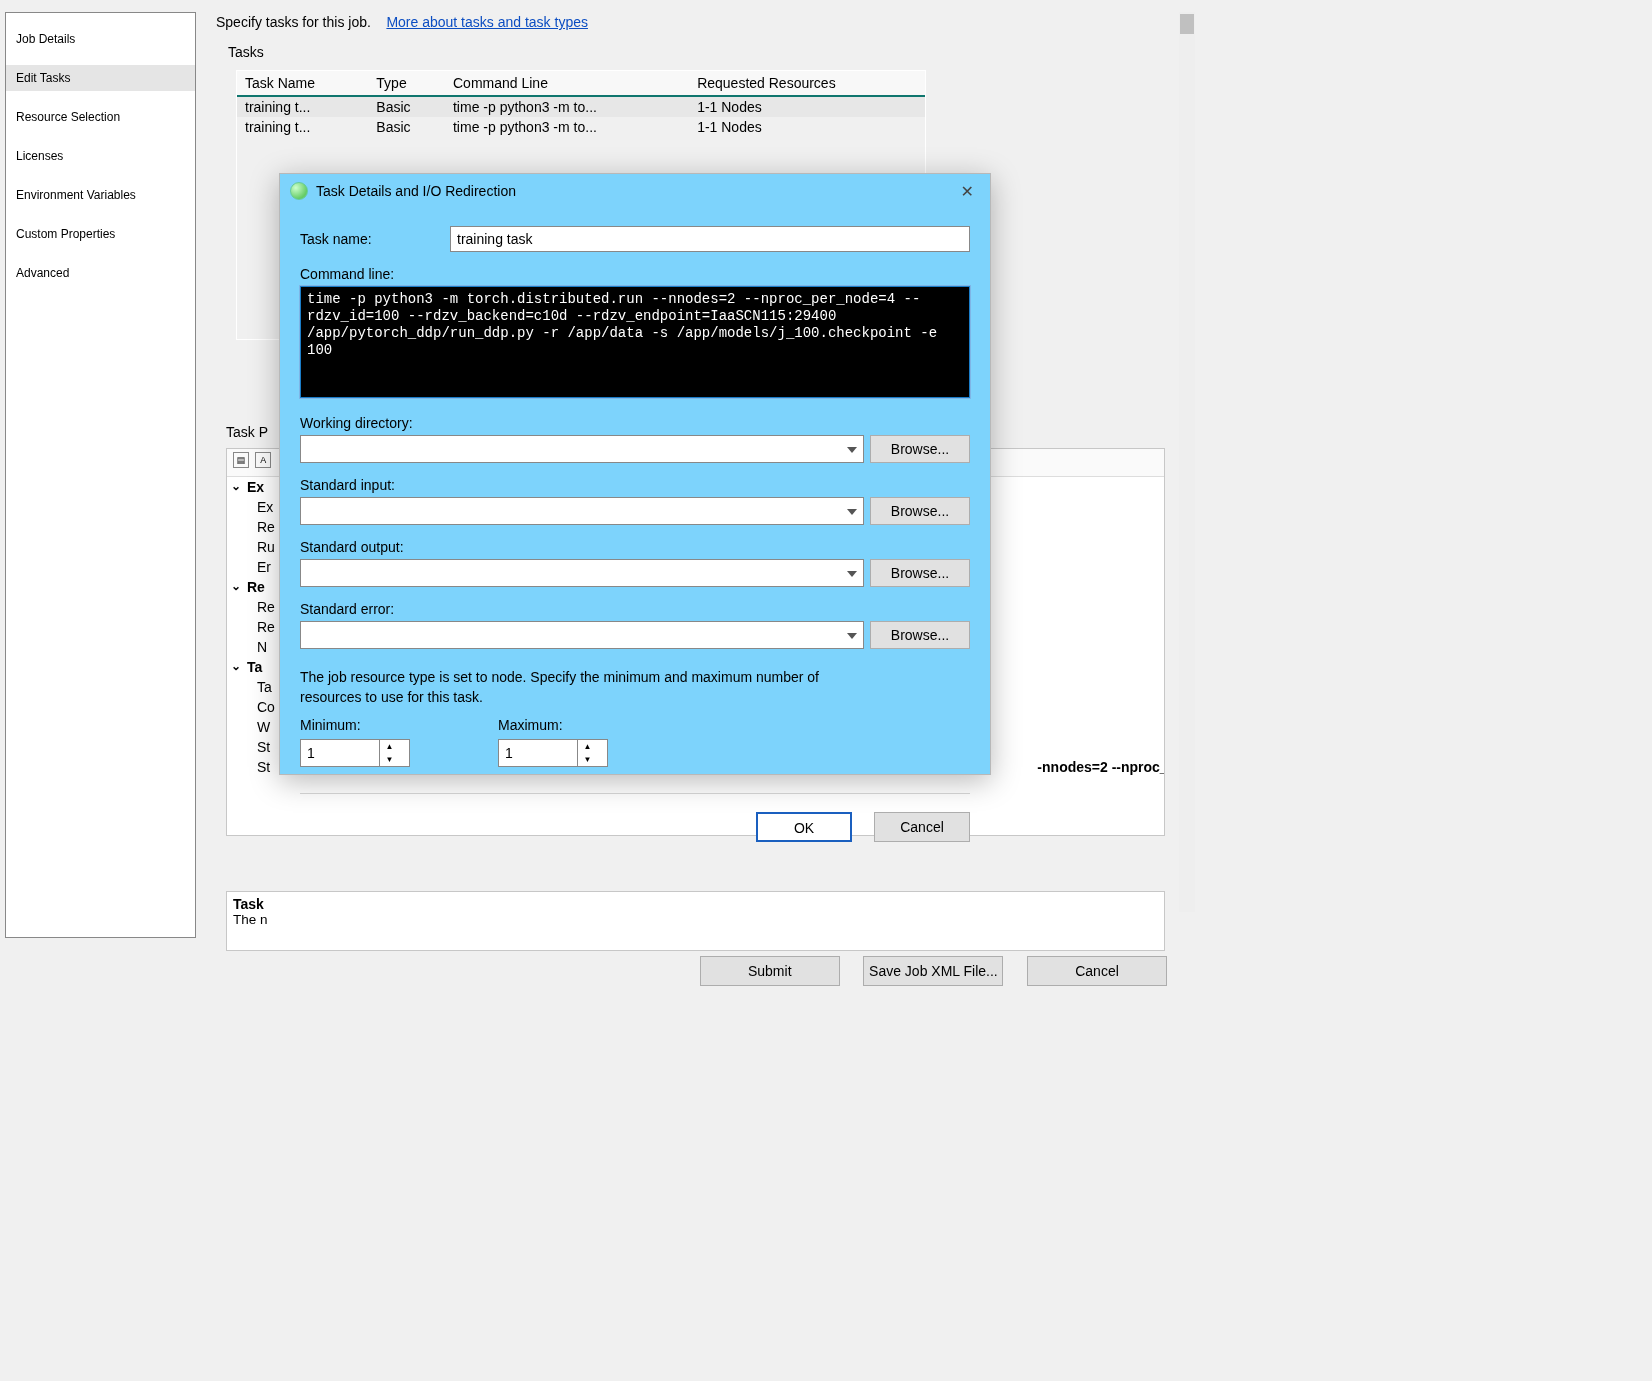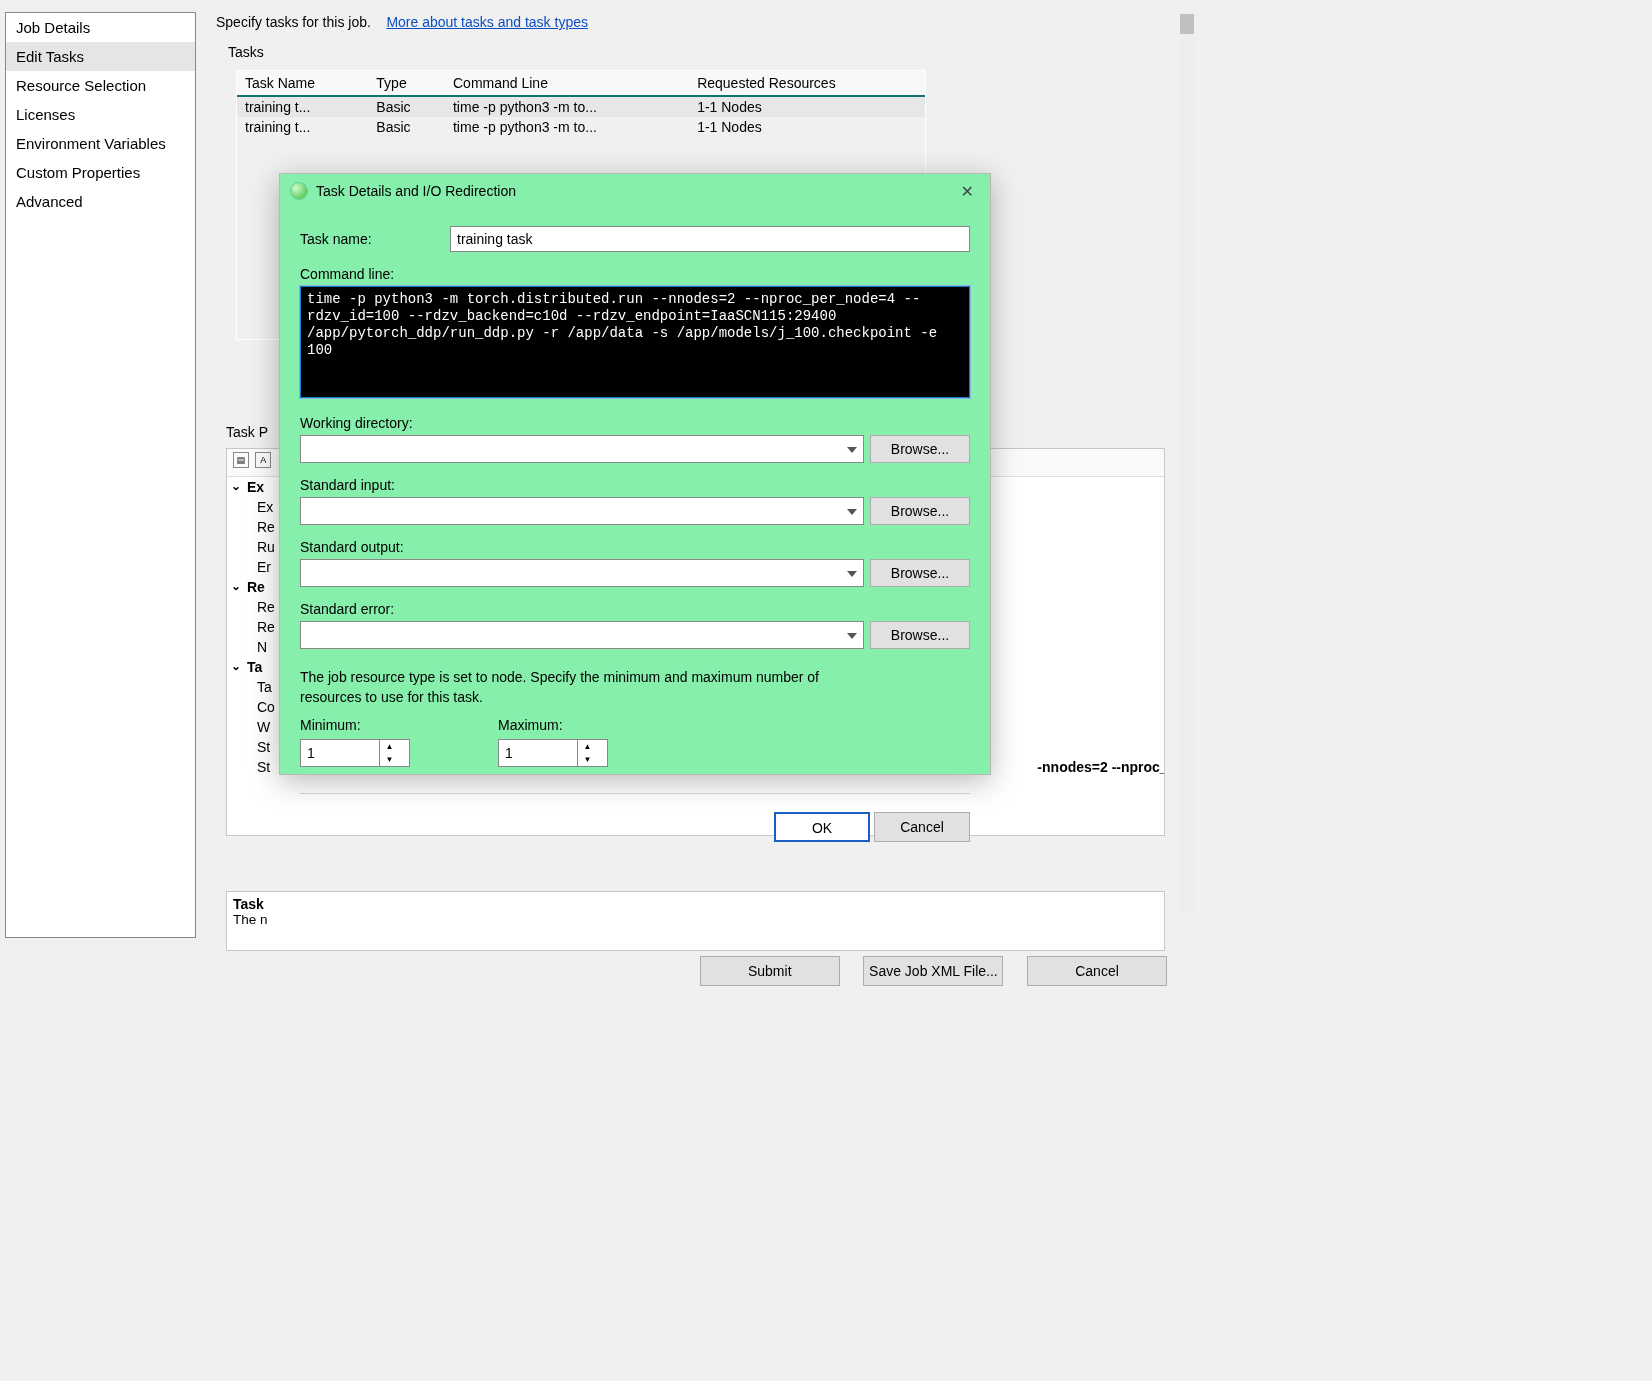--- a/index.html
+++ b/index.html
@@ -1,21 +1,21 @@
 <!DOCTYPE html>
 <html><head>
 <meta charset="utf-8">
 <style>
   * { box-sizing: border-box; }
   html, body { margin:0; padding:0; font-family: "Segoe UI", Tahoma, sans-serif; font-size:13px; color:#000; background:#f0f0f0; }
   .app { position:relative; width:1200px; height:1004px; background:#f0f0f0; overflow:hidden; }
 
   
   .nav { position:absolute; left:5px; top:12px; width:191px; height:926px; border:1px solid #888; background:#fff; }
-  .nav-item { padding:6px 19px 6px 10px; font-size:15px; cursor:default; }
+  .nav-item { padding:6px 19px 6px 10px; font-size:12px; cursor:default;margin-top:13px; }
   .nav-item.sel { background:#e5e5e5; }
 
   
   .main { position:absolute; left:216px; top:12px; right:5px; bottom:8px; }
   .topline { font-size:14px; margin-bottom:8px; margin-top:2px;}
   .topline a { color:#0b4dc2; text-decoration:underline; }
 
   .tasks-groupbox { position:absolute; left:0px; top:32px; right:35px; height:385px;}
   .tasks-fieldset-label { position:absolute; left:12px; top:0px; font-size:14px; }
 
@@ -46,21 +46,21 @@
   .task-desc-box .t1 { font-weight:700; font-size:14px;}
   .task-desc-box .t2 { font-size:13.5px;}
 
   .outer-scroll { position:absolute; right:5px; top:12px; width:16px; height:900px; background:#eee;}
   .outer-scroll .thumb { position:absolute; right:1px; top:2px; width:14px; height:20px; background:#c0c0c0;}
 
   .footer-btns { position:absolute; right:28px; bottom:10px; }
   .footer-btns .fbtn { display:inline-block; width:140px; height:30px; background:#e1e1e1; border:1px solid #adadad; margin-left:20px; text-align:center; line-height:28px; font-size:14px;}
 
   
-  .dialog-mask { position:absolute; left:279px; top:173px; width:712px; height:602px; background:#86efac; box-shadow:0 6px 28px rgba(0,0,0,.28); border:1px solid #b8b8b8; }
+  .dialog-mask { position:absolute; left:279px; top:173px; width:712px; height:602px; background:#7dd3fc; box-shadow:0 6px 28px rgba(0,0,0,.28); border:1px solid #b8b8b8; }
   .dlg-title { height:34px; display:flex; align-items:center; padding:0 10px; font-size:14px; }
   .dlg-title .ico { width:18px; height:18px; border:1px solid #6c9; border-radius:50%; margin-right:8px; position:relative; background:radial-gradient(circle at 30% 30%, #cfc 0%, #6c6 70%);}
   .dlg-close { margin-left:auto; font-size:16px; padding:0 6px; color:#444; }
   .dlg-body { padding:6px 20px 0 20px; }
   .dlg-row { display:flex; align-items:center; margin:5px 0; }
   .dlg-label { width:150px; font-size:14px; }
   .dlg-input { flex:1; height:26px; border:1px solid #888; font-size:14px; padding:2px 6px; background:#fff;}
   .dlg-textarea { width:100%; height:112px; background:#000; color:#fff; font-family:Consolas, "Courier New", monospace; font-size:14px; line-height:17px; padding:4px 6px; border:1px solid #1b7dc8; outline:1px solid #7fb5e6; resize:none; white-space:pre-wrap; }
   .dlg-field-block { margin-top:14px;}
   .dlg-field-label { font-size:14px; margin-bottom:4px;}
@@ -70,21 +70,21 @@
   .dlg-browse { width:100px; height:28px; background:#e1e1e1; border:1px solid #adadad; font-size:14px;}
   .dlg-note { font-size:14px; margin-top:18px; line-height:20px; width:560px;}
   .dlg-minmax { display:flex; gap:88px; margin-top:10px;}
   .dlg-minmax .col { }
   .dlg-minmax .col .lbl { font-size:14px; margin-bottom:6px;}
   .spinner { width:110px; height:28px; border:1px solid #888; background:#fff; display:flex; align-items:center; }
   .spinner input { border:0; width:78px; font-size:14px; padding-left:6px;}
   .spinner .arrows { width:20px; height:100%; border-left:1px solid #888; display:flex; flex-direction:column;}
   .spinner .arrows span { flex:1; font-size:8px; line-height:13px; text-align:center;}
   .dlg-sep { border-top:1px solid #ccc; margin-top:26px;}
-  .dlg-footer { display:flex; justify-content:flex-end; gap:4px; padding:18px 20px 0 20px;}
+  .dlg-footer { display:flex; justify-content:flex-end; gap:22px; padding:18px 20px 0 20px;}
   .dlg-footer .dbtn { width:96px; height:30px; border:1px solid #adadad; background:#e1e1e1; font-size:14px;}
   .dlg-footer .dbtn.primary { border:2px solid #1a5fbf; background:#fff; line-height:26px;}
 
 </style>
 </head>
 <body>
 
 <div class="app">
 
   <div class="nav">

